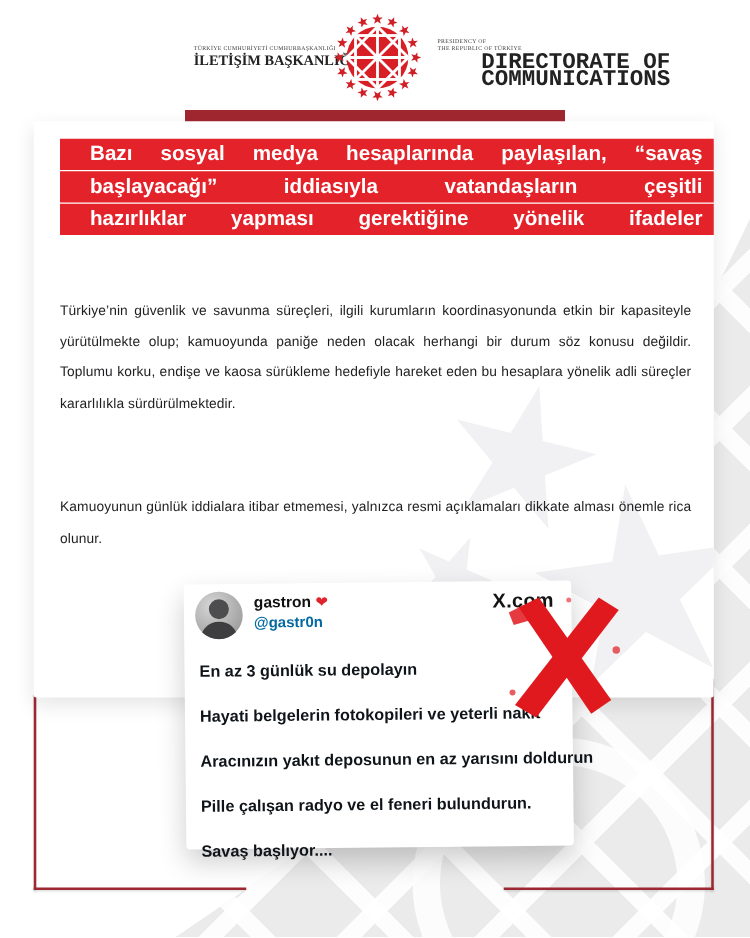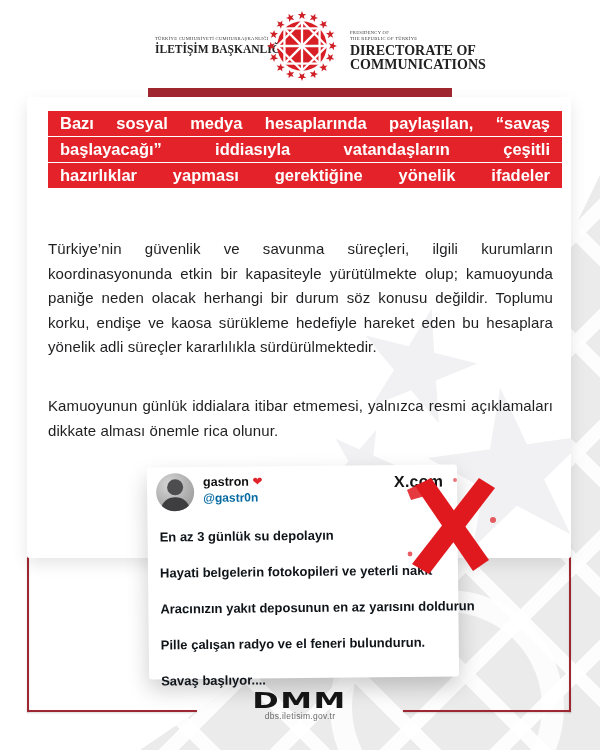--- a/index.html
+++ b/index.html
@@ -18,45 +18,45 @@
   .bg-ring{position:absolute;left:330px;top:590px;width:190px;height:190px;border:22px solid rgba(255,255,255,.85);border-radius:50%;z-index:0;}
 
   
   .header{position:absolute;left:0;top:0;width:600px;height:90px;z-index:2;}
   .h-left{position:absolute;left:155px;top:36px;width:112px;text-align:center;}
   .h-left .tiny{font-family:"Liberation Serif",serif;font-size:4.6px;letter-spacing:.3px;color:#3a3a3a;white-space:nowrap;}
   .h-left .org{font-family:"Liberation Serif",serif;font-weight:bold;font-size:11.5px;color:#222;white-space:nowrap;margin-top:2px;}
   .emblem{position:absolute;left:264px;top:8px;width:76px;height:76px;}
   .h-right{position:absolute;left:350px;top:30px;text-align:left;}
   .h-right .tiny{font-family:"Liberation Serif",serif;font-size:4.6px;letter-spacing:.3px;color:#3a3a3a;line-height:5.6px;}
-  .h-right .org{font-family:Liberation Serif, serif;font-weight:bold;font-size:14px;color:#222;line-height:13.5px;margin-top:3px;}
+  .h-right .org{font-family:Liberation Mono, monospace;font-weight:bold;font-size:18px;color:#222;line-height:13.5px;margin-top:3px;margin-left:35px;}
 
   
   .ribbon{position:absolute;left:148px;top:88px;width:304px;height:12px;background:#a1272f;z-index:1;}
   .fline{position:absolute;background:#9e2832;z-index:1;box-shadow:0 1px 2px rgba(0,0,0,.15);}
   .fl-left{left:27px;top:556px;width:2px;height:156px;}
   .fl-right{left:569px;top:543px;width:2px;height:169px;}
   .fl-bot-l{left:27px;top:710px;width:170px;height:2px;}
   .fl-bot-r{left:403px;top:710px;width:168px;height:2px;}
 
   
   .card{position:absolute;left:27px;top:97px;width:544px;height:461px;background:#ffffff;z-index:2;
         box-shadow:0 6px 16px rgba(0,0,0,.10);border-radius:2px;overflow:hidden;}
   .wm-star{position:absolute;background:#f1f1f3;clip-path:polygon(50% 0%,61% 35%,98% 35%,68% 57%,79% 91%,50% 70%,21% 91%,32% 57%,2% 35%,39% 35%);}
   .ws1{left:330px;top:210px;width:120px;height:120px;transform:rotate(14deg);}
   .ws2{left:400px;top:290px;width:170px;height:170px;transform:rotate(-8deg);}
   .ws3{left:300px;top:330px;width:70px;height:70px;transform:rotate(24deg);}
 
   .headline{position:absolute;left:21px;top:14px;width:506px;}
   .hl-bar{display:block;width:490px;background:#e3222a;color:#ffffff;font-weight:bold;font-size:16.5px;
-          line-height:25px;height:25px;padding:0 12px;margin-bottom:1px;white-space:nowrap;overflow:hidden;
+          line-height:25px;height:25px;padding:0 24px;margin-bottom:1px;white-space:nowrap;overflow:hidden;
           text-align:justify;text-align-last:justify;}
   .hl-bar.last{display:inline-block;width:auto;text-align:left;text-align-last:left;}
 
-  .para{position:absolute;left:21px;width:505px;color:#1e1e20;font-size:15px;line-height:24.5px;
+  .para{position:absolute;left:21px;width:505px;color:#1e1e20;font-size:11px;line-height:24.5px;
         text-align:justify;letter-spacing:.1px;}
   .p1{top:140px;}
   .p2{top:297px;}
 
   
   .tweet{position:absolute;left:148px;top:466px;width:310px;height:212px;background:#ffffff;z-index:3;
          border-radius:3px;box-shadow:0 10px 22px rgba(0,0,0,.20);transform:rotate(-.6deg);}
   .avatar{position:absolute;left:9px;top:6px;width:38px;height:38px;border-radius:50%;overflow:hidden;
           background:radial-gradient(circle at 35% 30%,#d6d6d6,#8f8f8f);}
   .tw-name{position:absolute;left:56px;top:8px;font-size:12.5px;font-weight:bold;color:#111;}
@@ -174,18 +174,14 @@
 
   <svg class="xmark" viewBox="0 0 92 100">
     <polygon points="10,10 26,2 84,84 68,95" fill="#e0191f"></polygon>
     <polygon points="74,2 90,12 24,98 7,88" fill="#e0191f"></polygon>
     <polygon points="2,14 14,8 20,20 6,24" fill="#e0191f" opacity=".85"></polygon>
     <circle cx="88" cy="44" r="3" fill="#e0191f" opacity=".7"></circle>
     <circle cx="5" cy="78" r="2.4" fill="#e0191f" opacity=".7"></circle>
     <circle cx="50" cy="4" r="2" fill="#e0191f" opacity=".6"></circle>
   </svg>
 
-  <div class="dmm">
-    <div class="dmm-logo">DMM</div>
-    <div class="dmm-url">dbs.iletisim.gov.tr</div>
-  </div>
 
 </div>
 
 </body></html>

